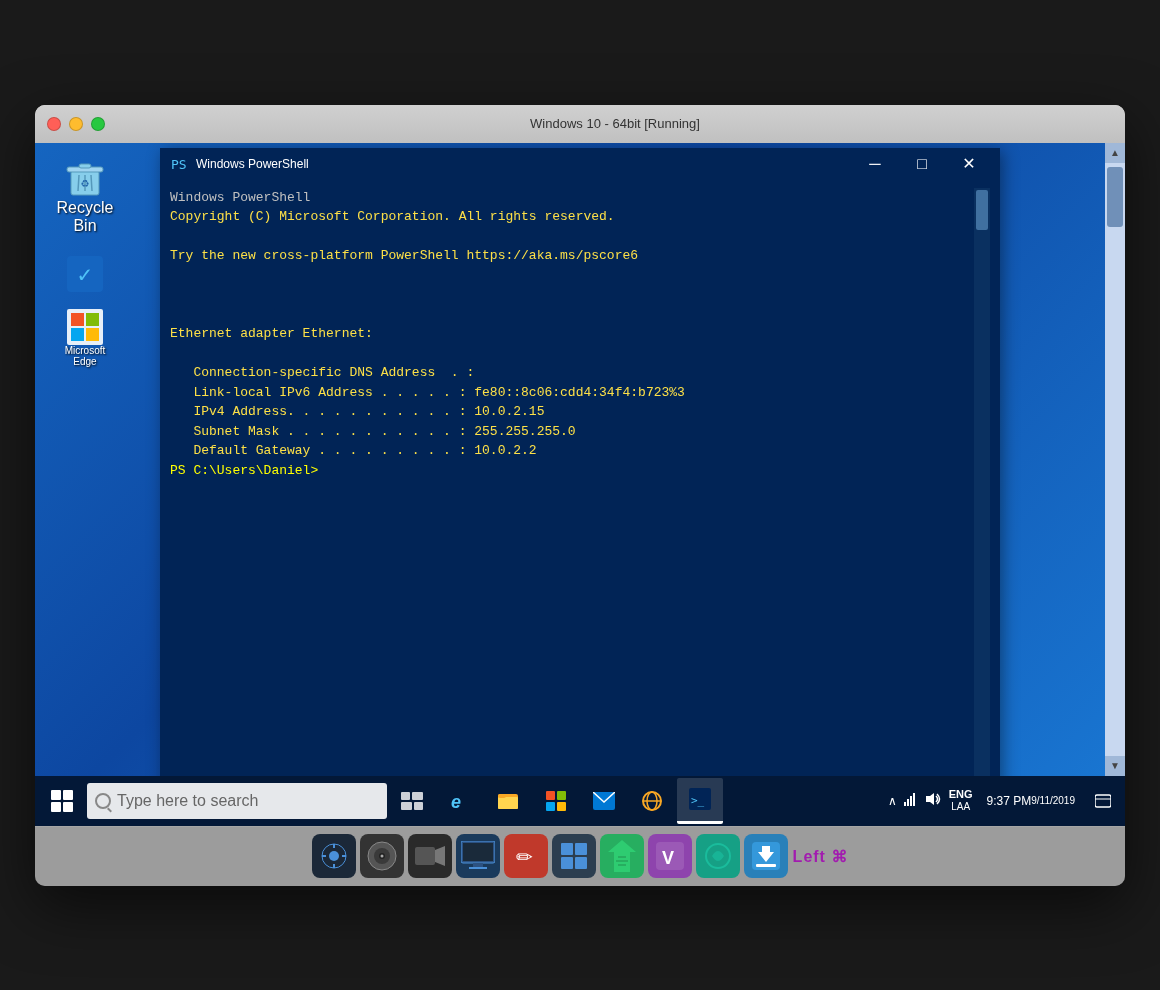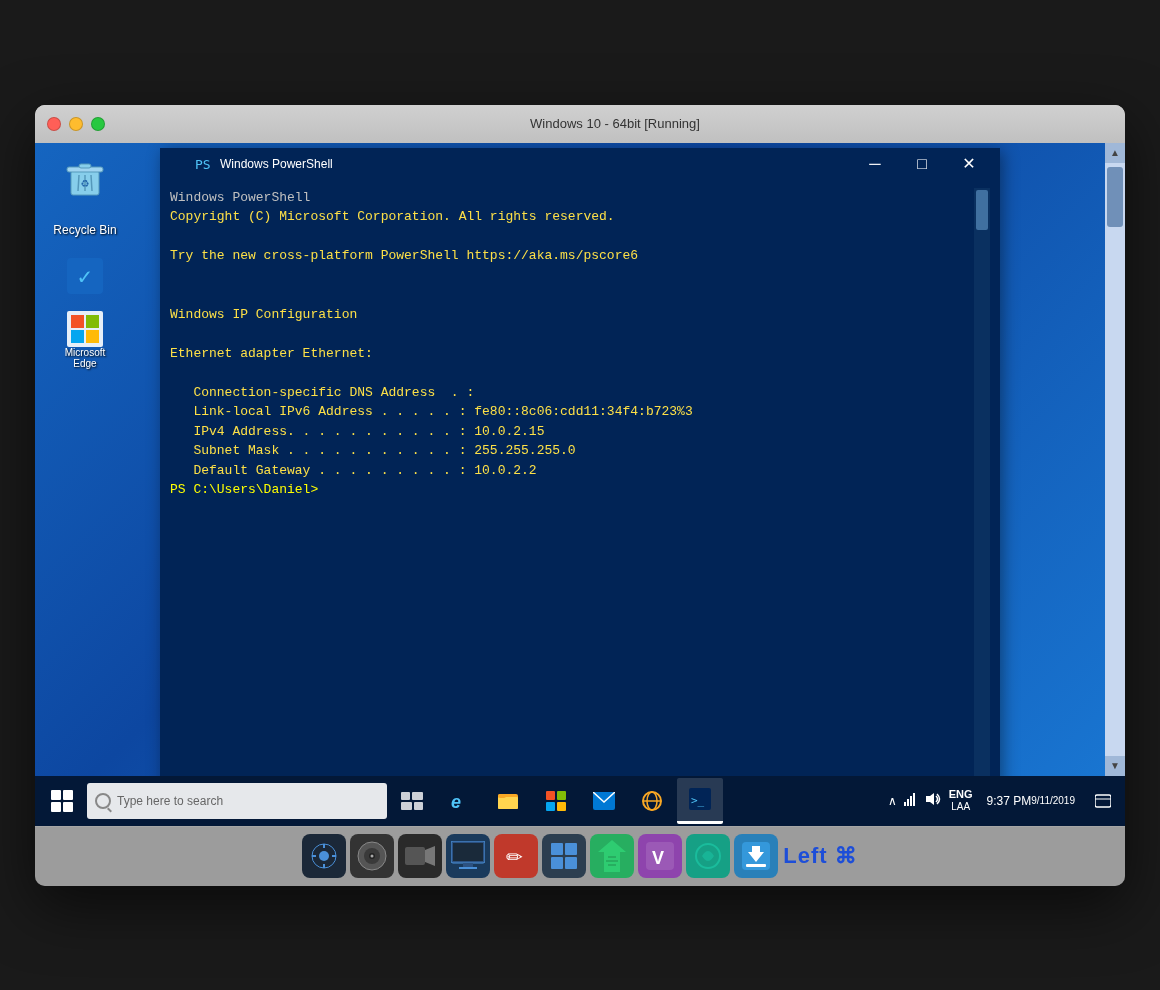--- a/index.html
+++ b/index.html
@@ -153,21 +153,20 @@
     }
     .ps-titlebar-icon {
       width: 20px;
       height: 20px;
       margin-right: 8px;
       color: #84cc16;
       font-size: 14px;
       display: flex;
       align-items: center;
       justify-content: center;
-      margin-left: 24px;
     }
     .ps-titlebar-title {
       color: white;
       font-size: 12px;
       flex: 1;
     }
     .ps-titlebar-controls {
       display: flex;
       gap: 1px;
     }
@@ -273,21 +272,21 @@
       content: '';
       position: absolute;
       width: 5px;
       height: 2px;
       background: #888;
       bottom: -4px;
       right: -3px;
       transform: rotate(45deg);
     }
     .search-placeholder {
-      font-size: 12px;
+      font-size: 16px;
       color: #666;
     }
 
     .taskbar-btn {
       width: 46px;
       height: 46px;
       display: flex;
       align-items: center;
       justify-content: center;
       cursor: pointer;
@@ -367,22 +366,22 @@
       height: 44px;
       border-radius: 8px;
       display: flex;
       align-items: center;
       justify-content: center;
       cursor: pointer;
       font-size: 22px;
       position: relative;
     }
     .dock-label {
-      font-size: 22px;
-      color: #1d4ed8;
+      font-size: 16px;
+      color: #a21caf;
       font-weight: bold;
       margin-left: 1px;
       letter-spacing: 1px;
     }
   </style>
 </head>
 <body>
 
 <div class="vm-window">
 
@@ -409,21 +408,21 @@
             <rect x="2" y="10" width="36" height="5" rx="2" fill="#a0d4f0" stroke="#5599bb" stroke-width="1"></rect>
 
             <rect x="14" y="7" width="12" height="4" rx="2" fill="#87CEEB" stroke="#5599bb" stroke-width="1"></rect>
 
             <line x1="14" y1="18" x2="13" y2="34" stroke="#5599bb" stroke-width="1.5"></line>
             <line x1="20" y1="18" x2="20" y2="34" stroke="#5599bb" stroke-width="1.5"></line>
             <line x1="26" y1="18" x2="27" y2="34" stroke="#5599bb" stroke-width="1.5"></line>
 
             <text x="20" y="30" text-anchor="middle" font-size="10" fill="#2266aa">♻</text>
           </svg>
-          <span style="color:white; font-size:12px; text-shadow: 1px 1px 2px black; margin-top: 24px;">Recycle Bin</span>
+          <span style="color:white; font-size:16px; text-shadow: 1px 1px 2px black;">Recycle Bin</span>
         </div>
 
         <div class="desktop-icon" style="margin-top:8px;">
           <svg width="36" height="36" viewBox="0 0 36 36">
             <rect x="0" y="0" width="36" height="36" rx="4" fill="#1565c0"></rect>
             <text x="18" y="26" text-anchor="middle" font-size="20" fill="#4fc3f7">✓</text>
           </svg>
         </div>
 
         <div class="desktop-icon" style="margin-top:4px;">
@@ -456,26 +455,25 @@
         </div>
 
         <div class="ps-content">
           <div class="ps-text-area">
             <div class="ps-line ps-white">Windows PowerShell</div>
             <div class="ps-line ps-normal">Copyright (C) Microsoft Corporation. All rights reserved.</div>
             <div class="ps-line">&nbsp;</div>
             <div class="ps-line ps-normal">Try the new cross-platform PowerShell https://aka.ms/pscore6</div>
             <div class="ps-line">&nbsp;</div>
             <div class="ps-line">&nbsp;</div>
-            <div class="ps-line ps-normal">Windows IP Configuration</div>
             <div class="ps-line">&nbsp;</div>
             <div class="ps-line ps-normal">Ethernet adapter Ethernet:</div>
             <div class="ps-line">&nbsp;</div>
             <div class="ps-line ps-normal">   Connection-specific DNS Address  . :</div>
-            <div class="ps-line ps-normal">   Link-local IPv6 Address . . . . . : fe80::8c06:cdd11:34f4:b723%3</div>
+            <div class="ps-line ps-normal">   Link-local IPv6 Address . . . . . : fe80::8c06:cdd4:34f4:b723%3</div>
             <div class="ps-line ps-normal">   IPv4 Address. . . . . . . . . . . : 10.0.2.15</div>
             <div class="ps-line ps-normal">   Subnet Mask . . . . . . . . . . . : 255.255.255.0</div>
             <div class="ps-line ps-normal">   Default Gateway . . . . . . . . . : 10.0.2.2</div>
             <div class="ps-line"><span class="ps-prompt">PS C:\Users\Daniel&gt; </span></div>
           </div>
           <div class="ps-scrollbar">
             <div class="ps-scroll-thumb"></div>
           </div>
         </div>
       </div>

